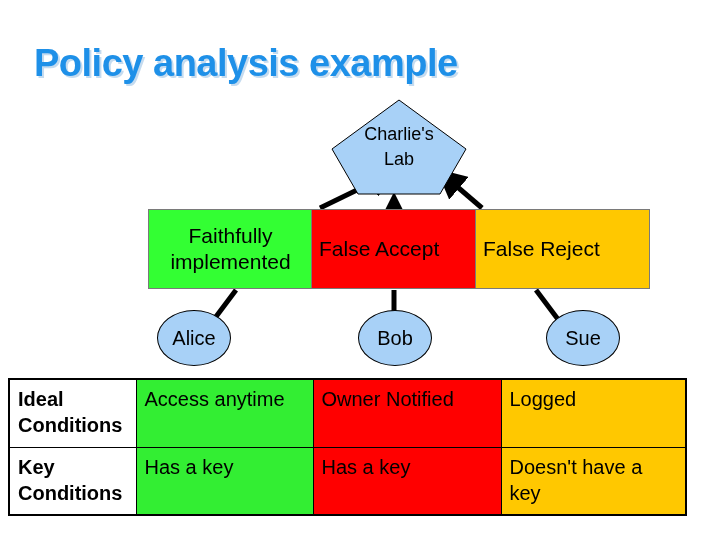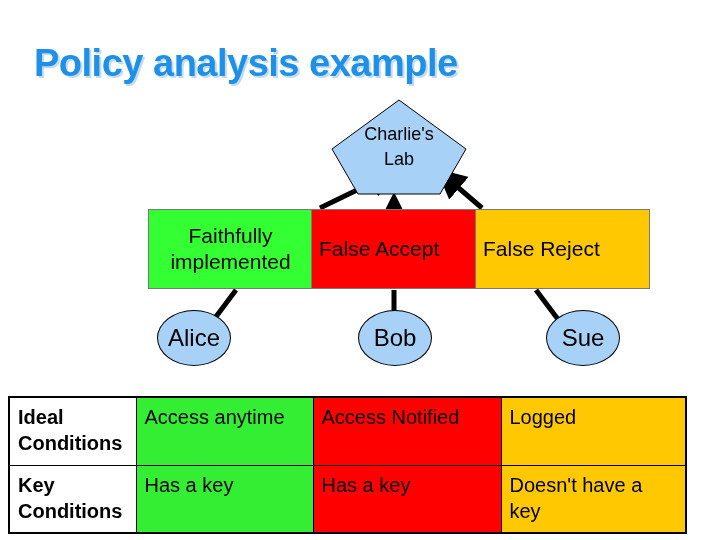--- a/index.html
+++ b/index.html
@@ -102,37 +102,36 @@
     top: 310px;
     width: 74px;
     height: 56px;
     border-radius: 50%;
     background: #A8D1F7;
     border: 1px solid #000;
     box-sizing: border-box;
     display: flex;
     align-items: center;
     justify-content: center;
-    font-size: 24px;
+    font-size: 20px;
     color: #000;
   }
   #person-alice { left: 157px; }
   #person-bob   { left: 358px; }
   #person-sue   { left: 546px; }
 
   
   #matrix-table {
     position: absolute;
     left: 8px;
     top: 378px;
     width: 677px;
     border-collapse: collapse;
     table-layout: fixed;
     border: 2px solid #000;
-    margin-top: 18px;
   }
   #matrix-table td {
     border: 1px solid #000;
     padding: 6px 8px 6px 8px;
     vertical-align: top;
     font-size: 20px;
     line-height: 26px;
     color: #000;
     height: 68px;
     box-sizing: border-box;
@@ -197,21 +196,21 @@
 <div class="person-node" id="person-sue">Sue</div>
 
 <table id="matrix-table">
   <tbody>
     <tr>
       <td class="row-head">
         <span>Ideal</span><br>
         <span>Conditions</span>
       </td>
       <td class="cell-green">Access anytime</td>
-      <td class="cell-red">Access Notified</td>
+      <td class="cell-red">Owner Notified</td>
       <td class="cell-yellow">Logged</td>
     </tr>
     <tr>
       <td class="row-head">
         <span>Key</span><br>
         <span>Conditions</span>
       </td>
       <td class="cell-green">Has a key</td>
       <td class="cell-red">Has a key</td>
       <td class="cell-yellow">Doesn't have a key</td>

